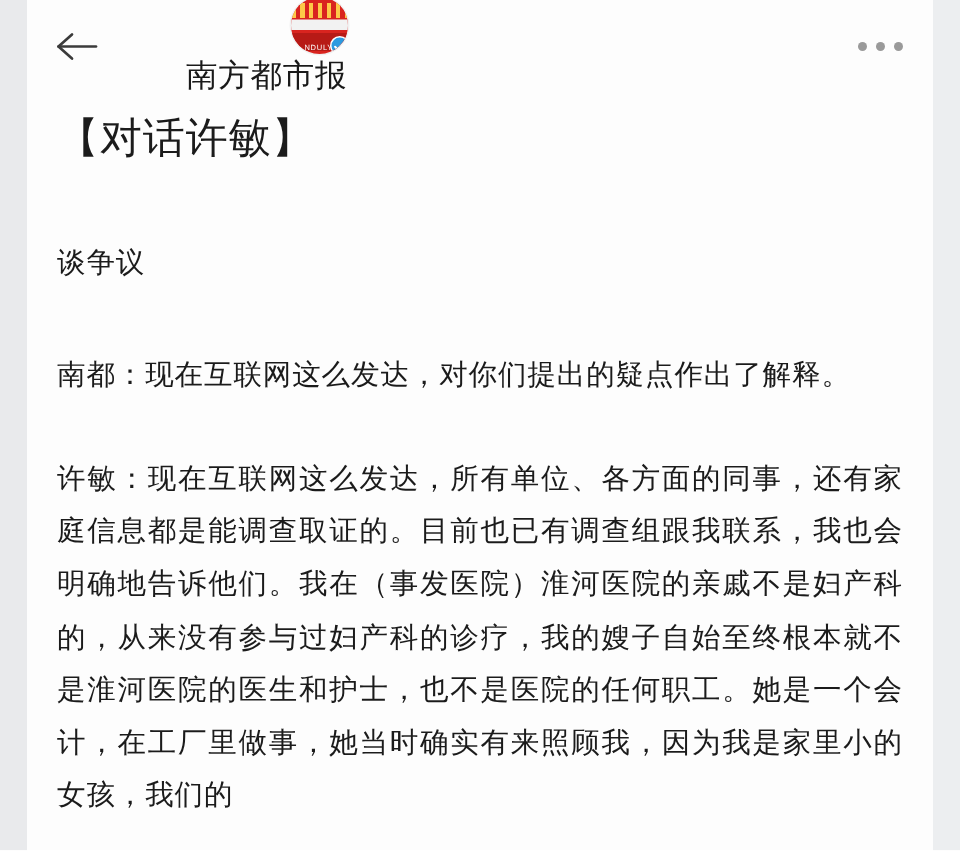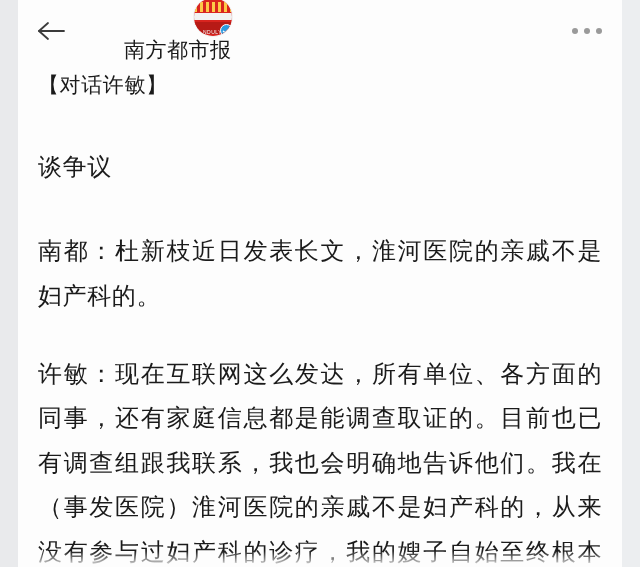--- a/index.html
+++ b/index.html
@@ -143,28 +143,28 @@
     border-radius: 50%;
     background: #9a9a9a;
   }
 
   
   .article {
     padding: 4px 20px 0 20px;
   }
   .article p {
     margin: 0 0 34px 0;
-    font-size: 24px;
+    font-size: 19px;
     line-height: 1.85;
     color: #1b1b1b;
     letter-spacing: .6px;
     text-align: justify;
   }
   .article p.title {
-    font-size: 21px;
+    font-size: 28px;
     margin-bottom: 40px;
   }
   .article p.section {
     margin-bottom: 40px;
   }
   .article p.last {
     margin-bottom: 4px;
   }
   .fade {
     position: absolute;
@@ -216,21 +216,21 @@
         <span class="dot"></span>
         <span class="dot"></span>
         <span class="dot"></span>
       </div>
 
     </div>
 
     <div class="article">
       <p class="title">【对话许敏】</p>
       <p class="section">谈争议</p>
-      <p>南都：杜新枝近日发表长文，淮河医院的亲戚不是妇产科的。</p>
+      <p>南都：现在互联网这么发达，对你们提出的疑点作出了解释。</p>
       <p class="last">许敏：现在互联网这么发达，所有单位、各方面的同事，还有家庭信息都是能调查取证的。目前也已有调查组跟我联系，我也会明确地告诉他们。我在（事发医院）淮河医院的亲戚不是妇产科的，从来没有参与过妇产科的诊疗，我的嫂子自始至终根本就不是淮河医院的医生和护士，也不是医院的任何职工。她是一个会计，在工厂里做事，她当时确实有来照顾我，因为我是家里小的女孩，我们的</p>
     </div>
 
   </div>
 
   <div class="fade"></div>
 
 </div>
 
 </body></html>

